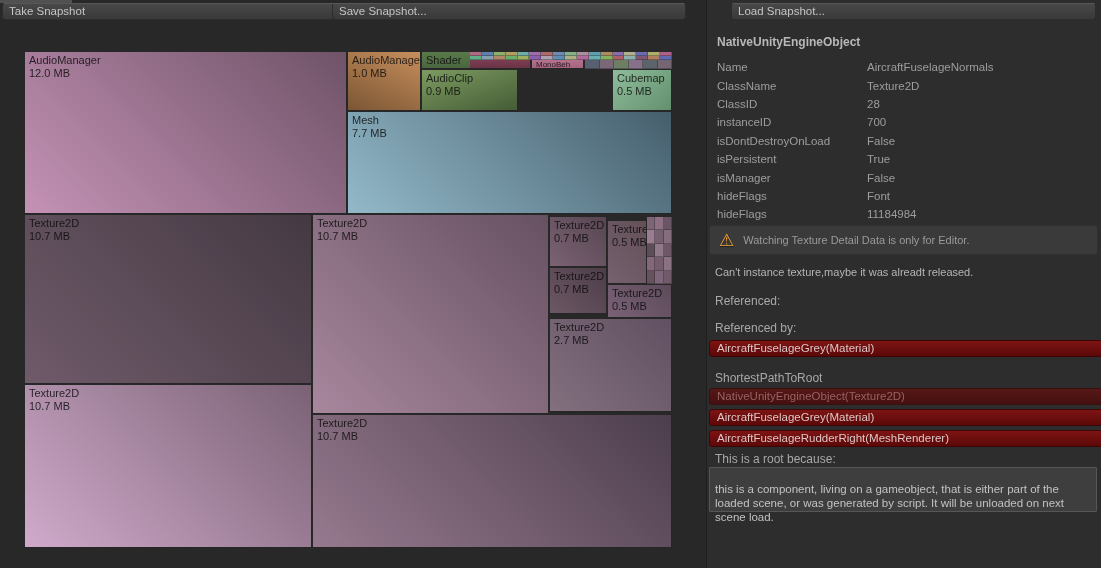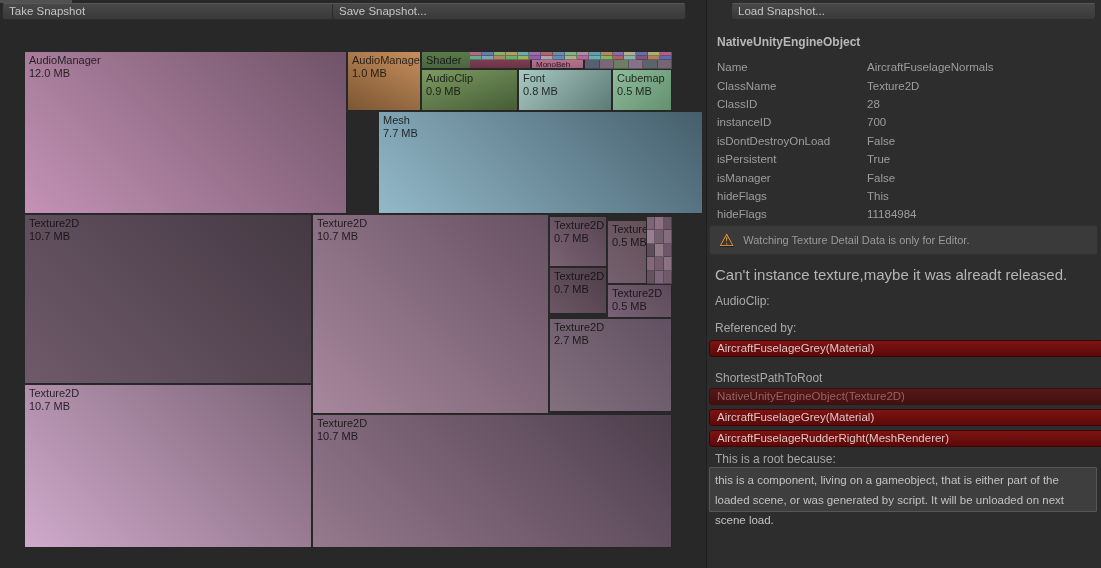--- a/index.html
+++ b/index.html
@@ -39,35 +39,35 @@
   #prop-table { position:absolute; left:10px; top:58px; width:376px; }
   .prop-row { display:flex; height:18.4px; align-items:center; }
   .prop-key { width:150px; flex:none; color:#9d9d9d; }
   .prop-val { color:#9d9d9d; }
   .help-box {
     position:absolute; left:2px; top:225px; width:389px; height:30px;
     background:#3a3a3a; border:1px solid #303030; border-radius:3px;
     display:flex; align-items:center; padding-left:9px; color:#9a9a9a; font-size:11px;
   }
   .warn-icon { color:#efa33c; font-size:17px; line-height:17px; margin-right:9px; text-shadow:0 1px 1px rgba(0,0,0,0.6); }
-  .panel-text  { position:absolute; left:8px; color:#b5b5b5; font-size:15px; }
+  .panel-text  { position:absolute; left:8px; color:#b5b5b5; font-size:11px; }
   .panel-label { position:absolute; left:8px; color:#a8a8a8; font-size:12px; }
   .bar-stack { position:absolute; left:2px; width:437px; }
   .ref-bar {
     height:17px; margin-bottom:4px; border-radius:3px;
     background:linear-gradient(#7d1414,#5c0808);
     border:1px solid #3d0606;
     color:#ddc7c7; font-size:11.5px; line-height:15px; padding-left:7px;
     white-space:nowrap; overflow:hidden; cursor:default;
   }
   .ref-bar.dim { background:linear-gradient(#561717,#451010); border-color:#371010; color:#956363; }
   .root-box {
     position:absolute; left:2px; top:467px; width:388px; height:45px;
     background:#3e3e3e; border:1px solid #565656; border-radius:1px;
-    color:#c2c2c2; font-size:11.5px; line-height:20px; padding:2px 5px;
+    color:#c2c2c2; font-size:11.5px; line-height:14px; padding:14px 5px;
   }
 </style>
 </head>
 <body>
 
 <div class="top-sliver"></div>
 <div class="win-icon"></div>
 
 <div class="tb-btn" style="left:2px;width:343px;">Take Snapshot</div>
 <div class="tb-btn" style="left:332px;width:354px;">Save Snapshot...</div>
@@ -88,29 +88,25 @@
     <div class="tm-block" style="left: 445px; top: 8px; width: 61px; height: 9px; background: linear-gradient(rgb(123, 61, 82), rgb(107, 51, 70)); font-size: 8px; line-height: 9px; padding-top: 6px;">
       <div class="tm-name">AnimationC</div>
     </div>
     <div class="tm-block" style="left: 507px; top: 8px; width: 52px; height: 9px; background: linear-gradient(rgb(181, 113, 141), rgb(164, 100, 127)); font-size: 8px; line-height: 9px; padding-top: 0px;">
       <div class="tm-name">MonoBeh</div>
     </div>
     <div class="tm-block" style="left: 397px; top: 18px; width: 96px; height: 41px; background: linear-gradient(160deg, rgb(125, 155, 97), rgb(69, 92, 54));">
       <div class="tm-name">AudioClip</div>
       <div class="tm-size">0.9 MB</div>
     </div>
-    <div class="tm-block" style="left: 494px; top: 18px; width: 93px; height: 41px; background: linear-gradient(135deg, rgb(169, 201, 195), rgb(93, 123, 118));">
-      <div class="tm-name">Font</div>
-      <div class="tm-size">0.8 MB</div>
-    </div>
     <div class="tm-block" style="left: 588px; top: 18px; width: 59px; height: 41px; background: linear-gradient(135deg, rgb(143, 189, 154), rgb(99, 144, 111));">
       <div class="tm-name">Cubemap</div>
       <div class="tm-size">0.5 MB</div>
     </div>
-    <div class="tm-block" style="left: 323px; top: 60px; width: 324px; height: 102px; background: linear-gradient(45deg, rgb(147, 185, 201), rgb(69, 94, 108)); margin-left: 31px;">
+    <div class="tm-block" style="left: 323px; top: 60px; width: 324px; height: 102px; background: linear-gradient(45deg, rgb(147, 185, 201), rgb(69, 94, 108));">
       <div class="tm-name">Mesh</div>
       <div class="tm-size">7.7 MB</div>
     </div>
     <div class="tm-block" style="left: 0px; top: 163px; width: 287px; height: 169px; background: linear-gradient(45deg, rgb(111, 90, 105), rgb(68, 57, 67));">
       <div class="tm-name">Texture2D</div>
       <div class="tm-size">10.7 MB</div>
     </div>
     <div class="tm-block" style="left: 288px; top: 163px; width: 236px; height: 199px; background: linear-gradient(45deg, rgb(168, 135, 157), rgb(102, 81, 98));">
       <div class="tm-name">Texture2D</div>
       <div class="tm-size">10.7 MB</div>
@@ -233,35 +229,35 @@
       <div class="prop-row">
         <div class="prop-key">isPersistent</div>
         <div class="prop-val">True</div>
       </div>
       <div class="prop-row">
         <div class="prop-key">isManager</div>
         <div class="prop-val">False</div>
       </div>
       <div class="prop-row">
         <div class="prop-key">hideFlags</div>
-        <div class="prop-val">This</div>
+        <div class="prop-val">Font</div>
       </div>
       <div class="prop-row">
         <div class="prop-key">hideFlags</div>
         <div class="prop-val">11184984</div>
       </div>
     </div>
 
   <div class="help-box">
     <span class="warn-icon">⚠</span>
     <span>Watching Texture Detail Data is only for Editor.</span>
   </div>
 
   <div class="panel-text" style="top:266px;">Can't instance texture,maybe it was alreadt released.</div>
-  <div class="panel-label" style="top:294px;">AudioClip:</div>
+  <div class="panel-label" style="top:294px;">Referenced:</div>
   <div class="panel-label" style="top:321px;">Referenced by:</div>
 
   <div class="bar-stack" style="top:340px;" id="referenced-bars">
       <div class="ref-bar">AircraftFuselageGrey(Material)</div>
     </div>
 
   <div class="panel-label" style="top:371px;">ShortestPathToRoot</div>
   <div class="bar-stack" style="top:388px;" id="path-bars">
       <div class="ref-bar dim">NativeUnityEngineObject(Texture2D)</div>
       <div class="ref-bar">AircraftFuselageGrey(Material)</div>

